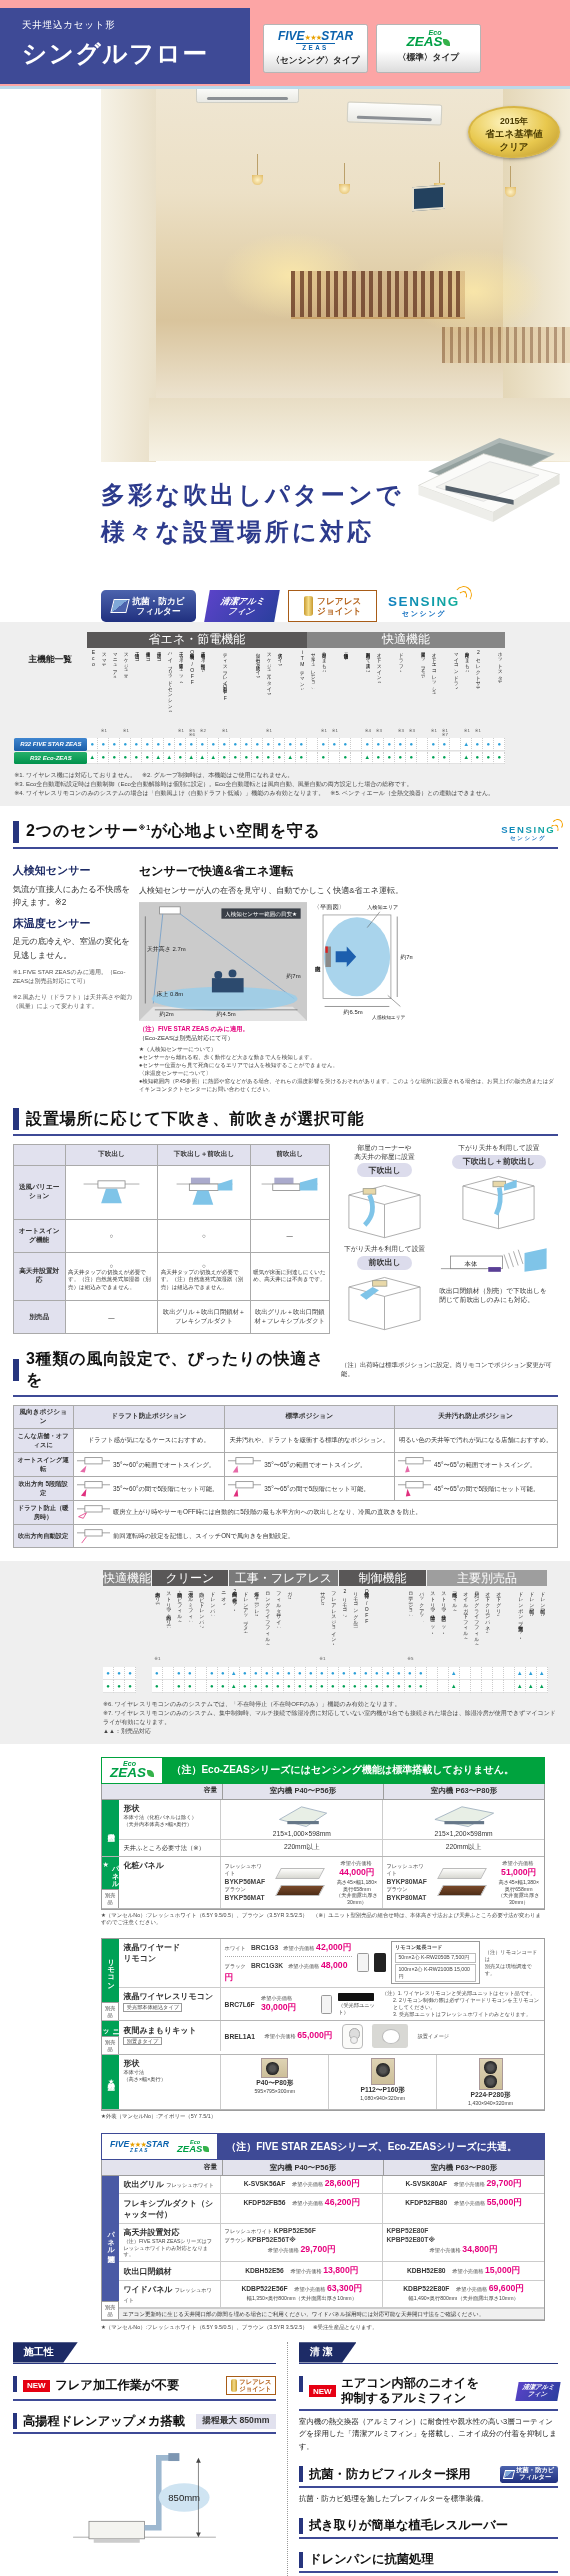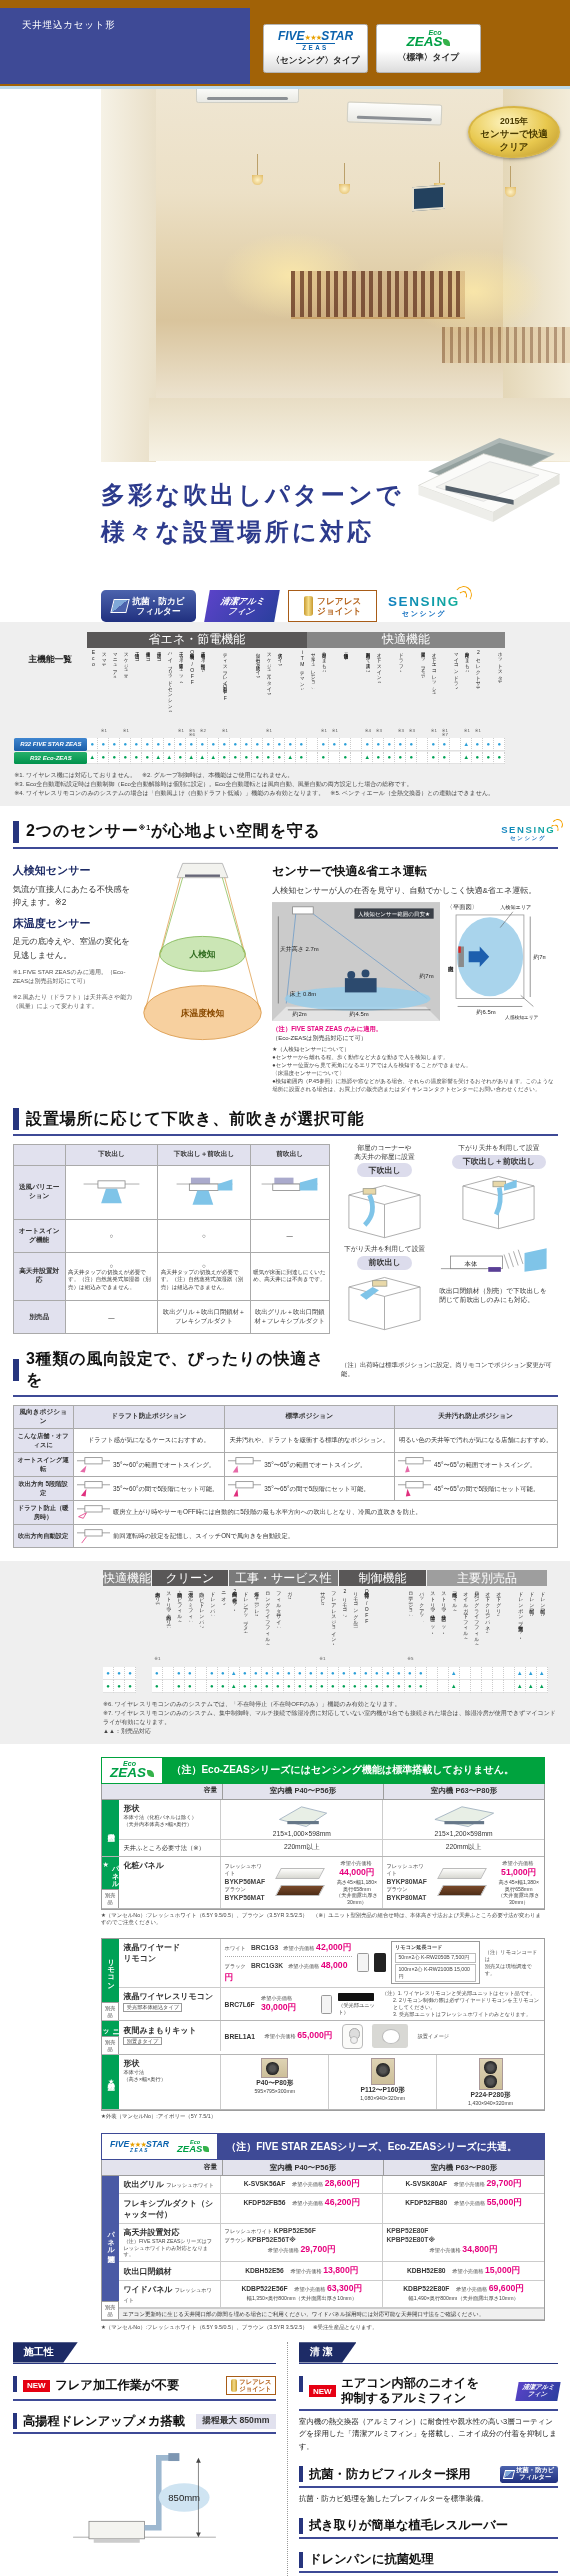--- a/index.html
+++ b/index.html
@@ -1,19 +1,19 @@
 <!DOCTYPE html>
 <html style="font-size:12.7px"><head>
 <meta charset="utf-8">
 <style>
 *{box-sizing:border-box;margin:0;padding:0}
 body{width:571px;font-family:"Liberation Sans","DejaVu Sans",sans-serif;color:#333;background:#fff;font-size:8px}
 .page{width:571px;overflow:hidden;background:#fff}
 
-.hd{position:relative;height:89px;background:#a16207}
+.hd{position:relative;height:89px;background:#fca5a5}
 .hd-blue{position:absolute;left:0;top:8px;width:250px;height:76px;background:#3e4a96;color:#fff;padding:11px 0 0 22px}
 .hd-cat{font-size:9.5px;letter-spacing:0.8px}
 .hd-title{font-size:24.6px;font-weight:bold;letter-spacing:1.6px;margin-top:4.8px}
 .hd-rule{position:absolute;left:0;bottom:0;width:571px;height:3.2px;background:#bcd9ea}
 .logobox{position:absolute;top:24px;width:105px;height:49px;border:0.8px solid #b5b5b5;border-radius:2.4px;background:linear-gradient(#fff 55%,#dcdcdc);text-align:center;padding-top:4.8px}
 .lb1{left:263px}.lb2{left:376px}
 .logo-sub{font-size:8.7px;font-weight:bold;color:#222;margin-top:3.2px}
 .fs-logo{color:#0b62ad;font-weight:bold;font-size:12px;font-style:italic;line-height:1}
 .fs-star{color:#e8a000;font-size:7.1px;letter-spacing:-0.8px}
 .fs-zeas{color:#0b62ad;font-size:6.3px;font-weight:bold;letter-spacing:2.4px;border-top:0.8px solid #0b62ad;display:inline-block;margin-top:0.8px;padding:0 6.3px}
@@ -172,20 +172,21 @@
 svg text{font-family:"Liberation Sans","DejaVu Sans",sans-serif}
 </style>
 </head>
 <body>
 
 <div class="page">
 
   <div class="hd">
     <div class="hd-blue">
       <div class="hd-cat">天井埋込カセット形</div>
+      <div class="hd-title">シングルフロー</div>
     </div>
     <div class="logobox lb1">
       <div class="fs-logo"><span>FIVE</span><span class="fs-star">★★★</span><span>STAR</span></div>
       <div><span class="fs-zeas">ZEAS</span></div>
       <div class="logo-sub">〈センシング〉タイプ</div>
     </div>
     <div class="logobox lb2">
       <div class="ez-logo"><span class="ez-eco">Eco</span><span>ZEAS</span><span class="leaf"></span></div>
       <div class="logo-sub">〈標準〉タイプ</div>
     </div>
@@ -208,21 +209,21 @@
       <div class="lamp" style="left:238px;top:95px"></div>
       <div class="lamp" style="left:333px;top:94px"></div>
       <div class="lamp" style="left:404px;top:98px"></div>
       <div class="tv"></div>
       <div class="shelf"></div>
       <div class="shelf2"></div>
       <div class="bar"></div>
     </div>
     <div class="gold">
       <div class="g1">2015年</div>
-      <div class="g2">センサーで快適</div>
+      <div class="g2">省エネ基準値</div>
       <div class="g3">クリア</div>
     </div>
     <div class="headline">
       <div>多彩な吹出しパターンで</div>
       <div>様々な設置場所に対応</div>
     </div>
     <div class="unitshot">
       <svg width="159" height="103" viewBox="0 0 200 130">
         <polygon points="30,52 120,10 190,30 100,78" fill="#aeb8b6"></polygon>
         <polygon points="38,54 120,16 182,33 100,74" fill="#93a09e"></polygon>
@@ -627,34 +628,20 @@
       <span class="sec-logo sensing small"><span class="s1">SENSING</span><span class="s2">センシング</span><span class="arcs"></span></span>
     </div>
     <div class="sens">
       <div class="sens-l">
         <h3>人検知センサー</h3>
         <p>気流が直接人にあたる不快感を抑えます。※2</p>
         <h3>床温度センサー</h3>
         <p>足元の底冷えや、室温の変化を見逃しません。</p>
         <div class="fn">※1.FIVE STAR ZEASのみに適用。（Eco-ZEASは別売品対応にて可）</div>
         <div class="fn">※2.風あたり（ドラフト）は天井高さや能力（風量）によって変わります。</div>
-      </div>
-      <div>
-        <svg width="127" height="189" viewBox="0 0 160 238" style="font-size:10px">
-          <polygon points="55,8 105,8 112,26 48,26" fill="#f2f2ee" stroke="#aaa"></polygon>
-          <rect x="58" y="22" width="44" height="3" fill="#667"></rect>
-          <line x1="55" y1="26" x2="28" y2="120" stroke="#8cbf5a" stroke-width="1"></line>
-          <line x1="105" y1="26" x2="132" y2="120" stroke="#8cbf5a" stroke-width="1"></line>
-          <line x1="52" y1="26" x2="8" y2="192" stroke="#e0a050" stroke-width="1"></line>
-          <line x1="108" y1="26" x2="152" y2="192" stroke="#e0a050" stroke-width="1"></line>
-          <ellipse cx="80" cy="122" rx="54" ry="22" fill="rgba(140,200,90,.45)" stroke="#7ab54e"></ellipse>
-          <ellipse cx="80" cy="196" rx="74" ry="34" fill="rgba(240,170,80,.55)" stroke="#d89440"></ellipse>
-          <text x="80" y="126" text-anchor="middle" font-size="11" font-weight="bold" fill="#2e6b1e">人検知</text>
-          <text x="80" y="200" text-anchor="middle" font-size="11" font-weight="bold" fill="#8a4a00">床温度検知</text>
-        </svg>
       </div>
       <div class="sens-r">
         <h3>センサーで快適&amp;省エネ運転</h3>
         <p class="lead">人検知センサーが人の在否を見守り、自動でかしこく快適&amp;省エネ運転。</p>
         <div class="diagrow">
           <div>
             <svg width="168" height="119" viewBox="0 0 212 150" style="font-size:10px">
               <rect x="0" y="0" width="212" height="150" fill="#cbcbcb"></rect>
               <polygon points="18,132 194,132 212,150 0,150" fill="#e3e3e3"></polygon>
               <rect x="26" y="6" width="26" height="9" fill="#fff" stroke="#888"></rect>
@@ -993,21 +980,21 @@
               <div class="mhead">
                 <span class="mlabel">ニオイ抑制設定</span>
                 <span class="mnote"></span>
               </div>
               <div class="mdot fs">●</div>
               <div class="mdot ez">●</div>
             </div>
           </div>
       </div>
       <div class="mgrp">
-        <div class="mghdr g-mid2">工事・サービス性</div>
+        <div class="mghdr g-mid2">工事・フレアレス</div>
         <div class="mcols">
 
         <div class="mcol">
               <div class="mhead">
                 <span class="mlabel">内外配線2線化キット</span>
                 <span class="mnote"></span>
               </div>
               <div class="mdot fs">▲</div>
               <div class="mdot ez">▲</div>
             </div>

